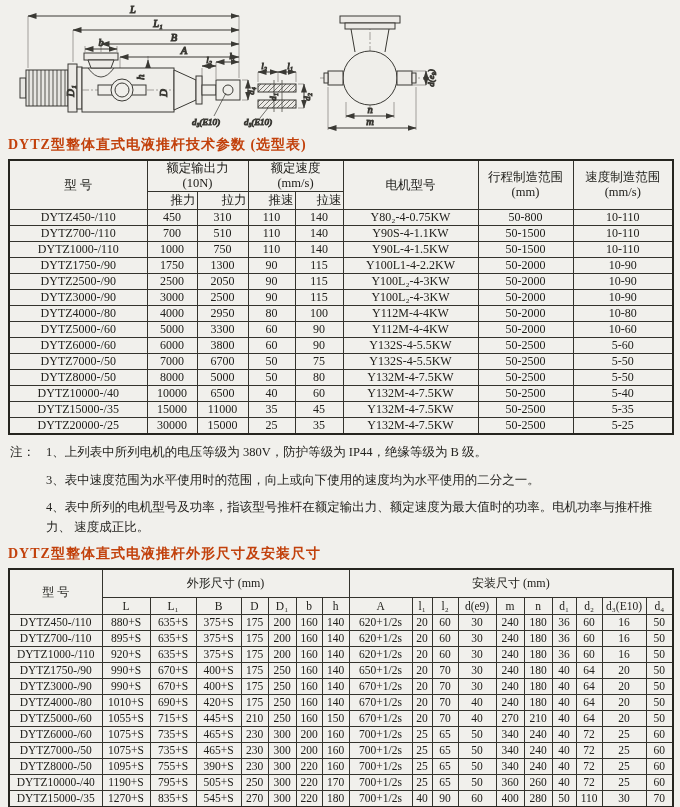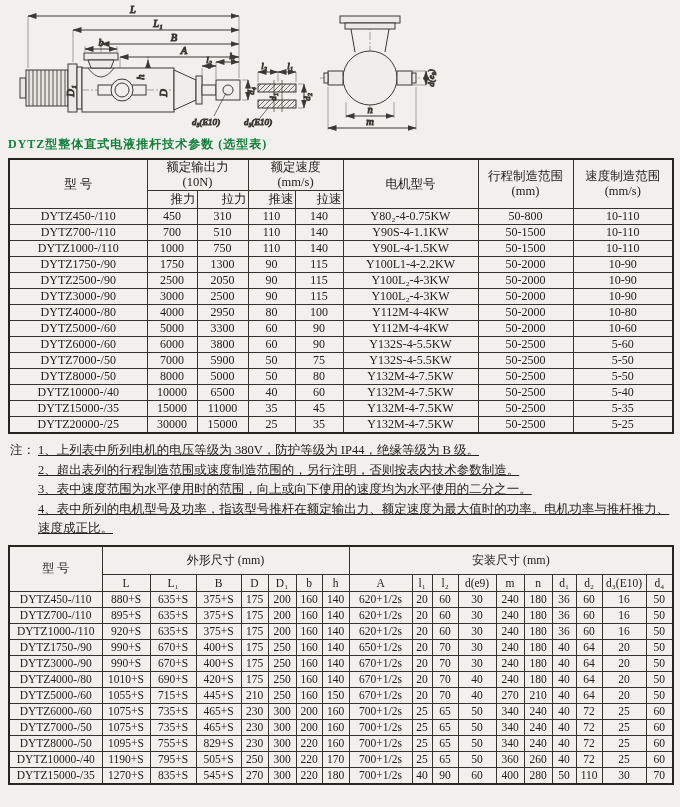--- a/index.html
+++ b/index.html
@@ -6,21 +6,21 @@
   body{
     width:680px;height:807px;
     background:#f1f0ec;
     font-family:"Liberation Serif","DejaVu Serif","DejaVu Sans",serif;
     color:#1c1b19;
     -webkit-font-smoothing:antialiased;
   }
   .page{padding:2px 8px 0 8px;}
   .diagram{display:block;width:664px;height:130px;}
   .doc-title{
-    font-size:12px;font-weight:bold;color:#15803d;
+    font-size:14px;font-weight:bold;color:#c2410c;
     margin:4px 0 5px 0;letter-spacing:1px;
   }
   table.datatable{
     border-collapse:collapse;table-layout:fixed;width:664px;
     border:2px solid #26251f;
   }
   table.datatable th,table.datatable td{
     border:1px solid #34332d;
     font-weight:normal;
     text-align:center;vertical-align:middle;
@@ -38,21 +38,21 @@
   table.t2 td{font-size:11.5px;height:15px;line-height:1.05;}
   .two-line{line-height:1.2;display:block;}
   .notes{
     position:relative;
     margin:7px 0 6px 0;
     padding-left:30px;
     font-size:12.5px;line-height:1.56;color:#24231f;
     width:640px;
   }
   .note-prefix{position:absolute;left:2px;top:0;}
-  .note-line{margin:0;text-decoration:underline;}
+  .note-line{margin:8px;}
   svg text{font-family:"Liberation Serif","DejaVu Serif","DejaVu Sans",serif;}
   .dim-label{font-size:10.5px;font-style:italic;fill:#2c2b28;}
   .dim-label-sm{font-size:9px;font-style:italic;fill:#2c2b28;}
 </style>
 </head>
 <body>
 
 <div class="page">
 
   <svg class="diagram" viewBox="0 0 664 130">
@@ -314,21 +314,21 @@
           <td>3800</td>
           <td>60</td>
           <td>90</td>
           <td>Y132S-4-5.5KW</td>
           <td>50-2500</td>
           <td>5-60</td>
         </tr>
         <tr>
           <td>DYTZ7000-/50</td>
           <td>7000</td>
-          <td>5900</td>
+          <td>6700</td>
           <td>50</td>
           <td>75</td>
           <td>Y132S-4-5.5KW</td>
           <td>50-2500</td>
           <td>5-50</td>
         </tr>
         <tr>
           <td>DYTZ8000-/50</td>
           <td>8000</td>
           <td>5000</td>
@@ -367,25 +367,25 @@
           <td>Y132M-4-7.5KW</td>
           <td>50-2500</td>
           <td>5-25</td>
         </tr>
       </tbody>
   </table>
 
   <div class="notes">
     <span class="note-prefix">注：</span>
     <div class="note-line">1、上列表中所列电机的电压等级为 380V，防护等级为 IP44，绝缘等级为 B 级。</div>
-    <div class="note-line">2、超出表列的行程制造范围或速度制造范围的，另行注明，否则按表内技术参数制造。</div>
     <div class="note-line">3、表中速度范围为水平使用时的范围，向上或向下使用的速度均为水平使用的二分之一。</div>
     <div class="note-line">4、表中所列的电机型号及功率，指该型号推杆在额定输出力、额定速度为最大值时的功率。电机功率与推杆推力、 速度成正比。</div>
   </div>
 
+  <div class="doc-title">DYTZ型整体直式电液推杆外形尺寸及安装尺寸</div>
 
   <table class="datatable t2">
     <colgroup>
       <col style="width:93px">
         <col style="width:48px">
         <col style="width:46px">
         <col style="width:45px">
       <col style="width:27px">
         <col style="width:28px">
         <col style="width:26px">
@@ -605,21 +605,21 @@
           <td>240</td>
           <td>40</td>
           <td>72</td>
           <td>25</td>
           <td>60</td>
         </tr>
         <tr>
           <td>DYTZ8000-/50</td>
           <td>1095+S</td>
           <td>755+S</td>
-          <td>829+S</td>
+          <td>390+S</td>
           <td>230</td>
           <td>300</td>
           <td>220</td>
           <td>160</td>
           <td>700+1/2s</td>
           <td>25</td>
           <td>65</td>
           <td>50</td>
           <td>340</td>
           <td>240</td>

